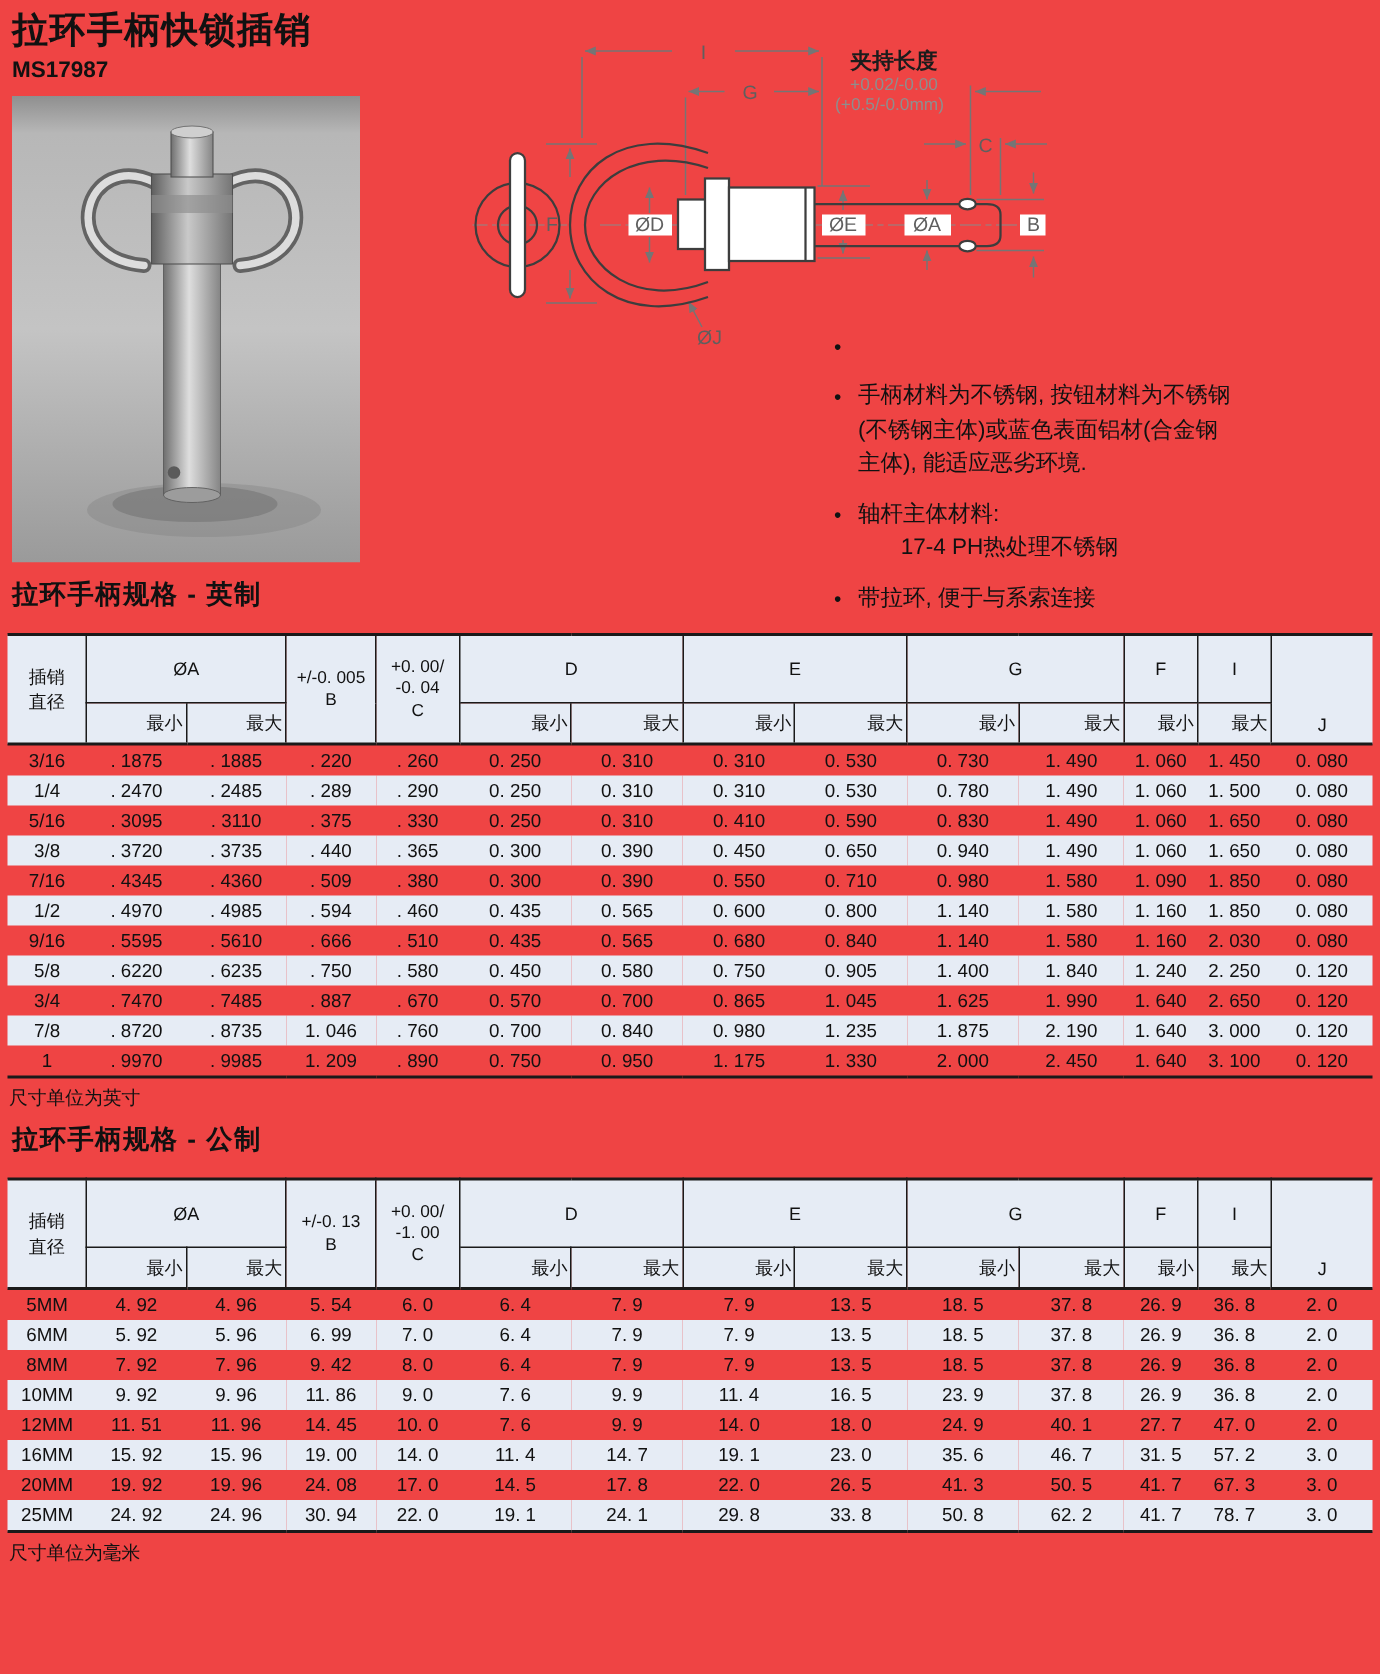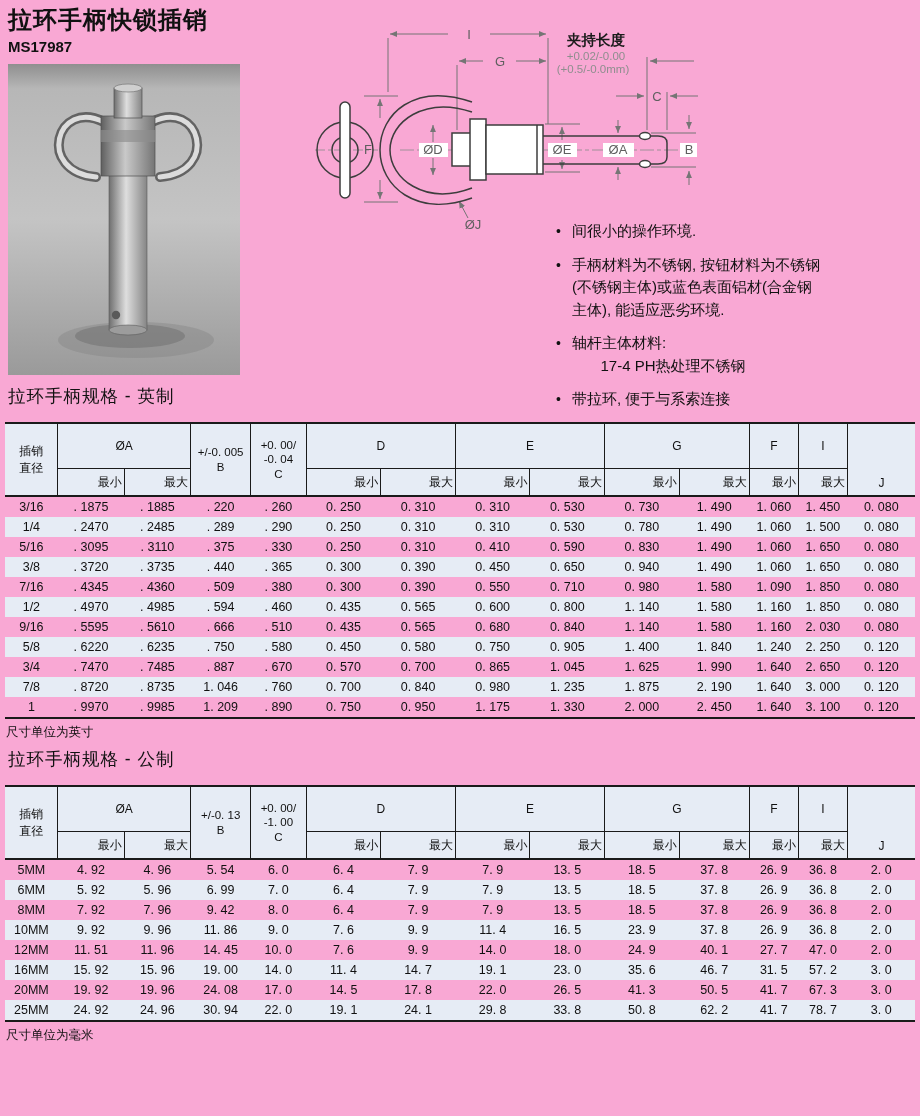--- a/index.html
+++ b/index.html
@@ -1,29 +1,29 @@
 <!DOCTYPE html>
 <html><head>
 <meta charset="utf-8">
 <style>
   html,body{margin:0;padding:0;background:#fff;}
-  .page{position:relative;width:920px;height:1116px;background:#f9a8d4;overflow:hidden;
+  .page{position:relative;width:920px;height:1116px;background:#ef4444;overflow:hidden;
         font-family:"Liberation Sans","DejaVu Sans",sans-serif;color:#111;}
   
   .top{position:relative;height:378px;}
   .page-title{position:absolute;left:8px;top:4px;font-size:24px;font-weight:bold;letter-spacing:1px;}
   .part-number{position:absolute;left:8px;top:38px;font-size:15px;font-weight:bold;}
   .photo{position:absolute;left:8px;top:64px;width:232px;height:311px;}
   .drawing{position:absolute;left:300px;top:12px;}
   .bullets{position:absolute;left:556px;top:220px;width:364px;font-size:15px;line-height:1.5;}
   .bullet{display:flex;margin-bottom:11px;}
   .bullet .mark{width:16px;flex:0 0 16px;font-size:14px;padding-top:1px;}
   .bullet .ind{padding-left:1.9em;}
   
-  h2.section-title{margin:6px 0 14px 8px;font-size:17.5px;font-weight:normal;letter-spacing:1px;}
+  h2.section-title{margin:6px 0 14px 8px;font-size:17.5px;font-weight:bold;letter-spacing:1px;}
   .metric-block h2.section-title{}
   table.spec{border-collapse:collapse;width:910px;margin-left:5px;table-layout:fixed;
              border-top:2px solid #1a1a1a;border-bottom:2px solid #1a1a1a;font-size:12.5px;}
   table.spec thead th{background:#e6ecf5;border:1px solid #1a1a1a;font-weight:normal;
                       font-size:12px;text-align:center;padding:1px 2px;}
   table.spec thead tr:first-child th{height:42px;}
   table.spec thead tr:nth-child(2) th{height:24px;border-bottom:2px solid #1a1a1a;text-align:right;}
   table.spec thead th[rowspan]{border-bottom:2px solid #1a1a1a;}
   table.spec thead th:first-child{border-left:none;}
   table.spec thead th.last{border-right:none;vertical-align:bottom;padding-bottom:5px;}
@@ -166,21 +166,20 @@
         <text x="296" y="33" font-size="14.5" font-weight="bold" fill="#1c1c1c">夹持长度</text>
         <text x="296" y="48" font-size="11.5" fill="#8e8e8e">+0.02/-0.00</text>
         <text x="293" y="61" font-size="11.5" fill="#8e8e8e">(+0.5/-0.0mm)</text>
       </g>
     </svg>
 
     <div class="bullets">
       <div class="bullet">
         <span class="mark">•</span>
         <div>
-          <div>间很小的操作环境.</div>
         </div>
       </div>
       <div class="bullet">
         <span class="mark">•</span>
         <div>
           <div>手柄材料为不锈钢, 按钮材料为不锈钢</div>
           <div>(不锈钢主体)或蓝色表面铝材(合金钢</div>
           <div>主体), 能适应恶劣环境.</div>
         </div>
       </div>

